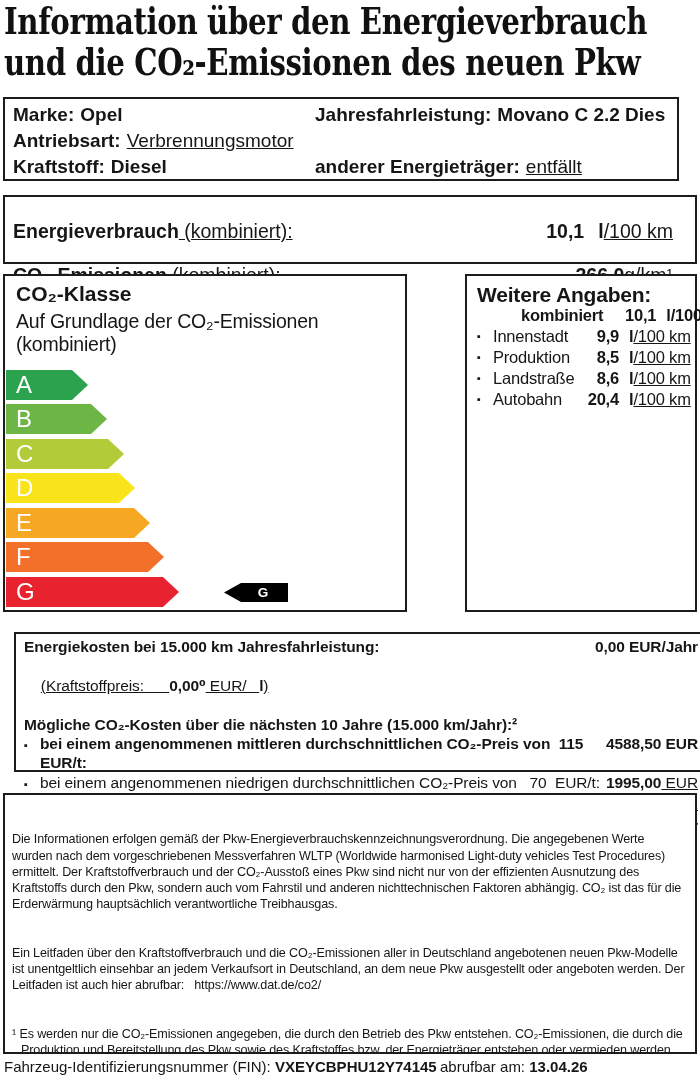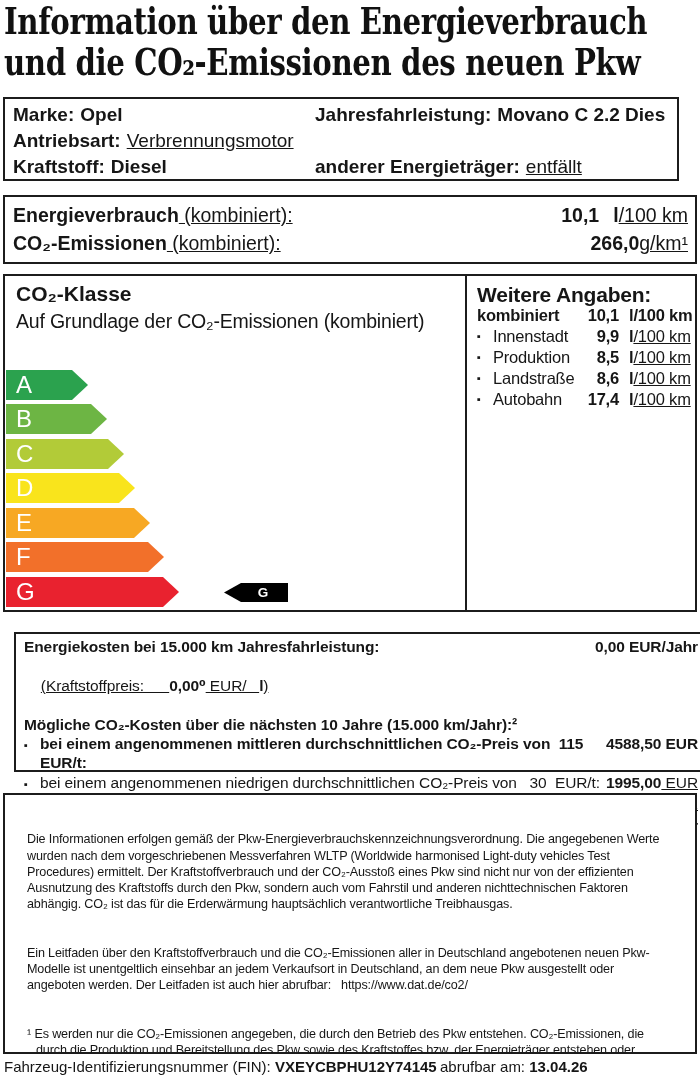--- a/index.html
+++ b/index.html
@@ -21,55 +21,55 @@
     font-size:37px;line-height:41px;letter-spacing:-0.5px;color:#111;
     transform:scaleX(0.79);transform-origin:left top;white-space:nowrap;
   }
 
   
   #box1{left:3px;top:97px;width:676px;height:84px;padding:3px 8px;font-size:19px;line-height:26px;}
   .g2{display:grid;grid-template-columns:302px 1fr;}
   .clip{white-space:nowrap;overflow:hidden;}
 
   
-  #box2{left:3px;top:195px;width:694px;height:69px;padding:4px 7px 0 8px;font-size:19.5px;line-height:28px;}
+  #box2{left:3px;top:195px;width:694px;height:69px;padding:4px 22px 0 8px;font-size:19.5px;line-height:28px;}
   .specrow{display:flex;align-items:baseline;}
-  .specrow .right{margin-left:auto;white-space:nowrap;}
+  .specrow .right{margin-left:auto;white-space:nowrap;margin-top:16px;}
   .gap14{display:inline-block;width:14px;}
 
   
-  #box3l{left:3px;top:274px;width:464px;height:338px;padding-left:44px;}
+  #box3l{left:3px;top:274px;width:404px;height:338px;padding-left:44px;}
   #co2-heading{position:absolute;left:11px;top:6px;font-size:21px;font-weight:700;}
   #co2-sub{position:absolute;left:11px;top:34px;font-size:19.5px;letter-spacing:-0.2px;}
   .arrow{position:absolute;left:1px;height:30px;
     clip-path:polygon(0 0, calc(100% - 16px) 0, 100% 50%, calc(100% - 16px) 100%, 0 100%);}
   .al{position:absolute;left:10px;top:0;line-height:30px;font-size:24px;color:#ffffff;}
   #pointer{position:absolute;left:219px;top:307px;width:64px;height:19px;background:#000;
     clip-path:polygon(0 50%, 17px 0, 100% 0, 100% 100%, 17px 100%);
     display:flex;align-items:center;justify-content:center;padding-left:14px;box-sizing:border-box;
     color:#fff;font-size:13.5px;font-weight:700;}
 
   
   #box3r{left:465px;top:274px;width:232px;height:338px;padding:8px 8px 8px 10px;font-size:16.5px;line-height:21px;letter-spacing:-0.2px;}
   #panel-heading{font-weight:700;font-size:21px;}
   #panel-sub{font-weight:700;margin-top:26px;}
   .prow{display:grid;grid-template-columns:16px 88px 1fr 68px;}
-  .prow.nob{grid-template-columns:104px 1fr 68px;}
+  .prow.nob{grid-template-columns:104px 1fr 68px;margin-left:44px;}
   .pv{text-align:right;font-weight:700;}
   .pu{padding-left:10px;white-space:nowrap;}
   .pbul{font-size:11px;}
 
   
   #box4{left:3px;top:632px;width:694px;height:140px;padding:3px 8px;font-size:15.5px;line-height:19.4px;letter-spacing:-0.1px;margin-left:11px;}
   .crow{display:flex;align-items:baseline;}
   .crow .amt{margin-left:auto;white-space:nowrap;}
   .cbul{width:16px;font-size:11px;flex:none;}
 
   
-  #fineprint{left:3px;top:793px;width:694px;height:261px;padding:4px 22px;font-size:12.6px;line-height:16.2px;letter-spacing:-0.15px;overflow:hidden;}
+  #fineprint{left:3px;top:793px;width:694px;height:261px;padding:4px 7px;font-size:12.6px;line-height:16.2px;letter-spacing:-0.15px;overflow:hidden;}
   .fn{padding-left:9px;text-indent:-9px;}
 
   
   #footer{position:absolute;left:4px;top:1057px;width:692px;font-size:15px;line-height:20px;}
   #footer .created{position:absolute;left:436px;top:0;}
 </style>
 </head>
 <body>
 
 <div id="title">
@@ -170,42 +170,42 @@
   </div>
   <div class="prow">
     <span class="pbul">▪</span>
     <span>Landstraße</span>
     <span class="pv">8,6</span>
     <span class="pu"><span class="b">l</span><span class="r">/100 km</span></span>
   </div>
   <div class="prow">
     <span class="pbul">▪</span>
     <span>Autobahn</span>
-    <span class="pv">17,4</span>
+    <span class="pv">20,4</span>
     <span class="pu"><span class="b">l</span><span class="r">/100 km</span></span>
   </div>
 </div>
 
 <div id="box4" class="box">
   <div class="crow b">
     <span>Energiekosten bei 15.000 km Jahresfahrleistung:</span>
     <span class="amt">0,00 EUR/Jahr</span>
   </div>
   <div class="pre">
     <span class="r">(Kraftstoffpreis:      </span><span class="b">0,00⁰</span><span class="r"> EUR/   </span><span class="b">l</span><span class="r">)</span>
   </div>
   <div class="b">Mögliche CO₂-Kosten über die nächsten 10 Jahre (15.000 km/Jahr):²</div>
   <div class="crow b">
     <span class="cbul">▪</span>
     <span class="pre">bei einem angenommenen mittleren durchschnittlichen CO₂-Preis von  115  EUR/t:</span>
     <span class="amt"><span>4588,50</span><span> EUR</span></span>
   </div>
   <div class="crow">
     <span class="cbul">▪</span>
-    <span class="pre">bei einem angenommenen niedrigen durchschnittlichen CO₂-Preis von   30  EUR/t:</span>
+    <span class="pre">bei einem angenommenen niedrigen durchschnittlichen CO₂-Preis von   70  EUR/t:</span>
     <span class="amt"><span class="b">1995,00</span><span class="r"> EUR</span></span>
   </div>
   <div class="crow">
     <span class="cbul">▪</span>
     <span class="pre">bei einem angenommenen hohen durchschnittlichen CO₂-Preis von  190  EUR/t:</span>
     <span class="amt"><span class="b">7581,00</span><span class="r"> EUR</span></span>
   </div>
   <div class="crow b">
     <span>Kraftfahrzeugsteuer:</span>
     <span class="amt">EUR/Jahr</span>

